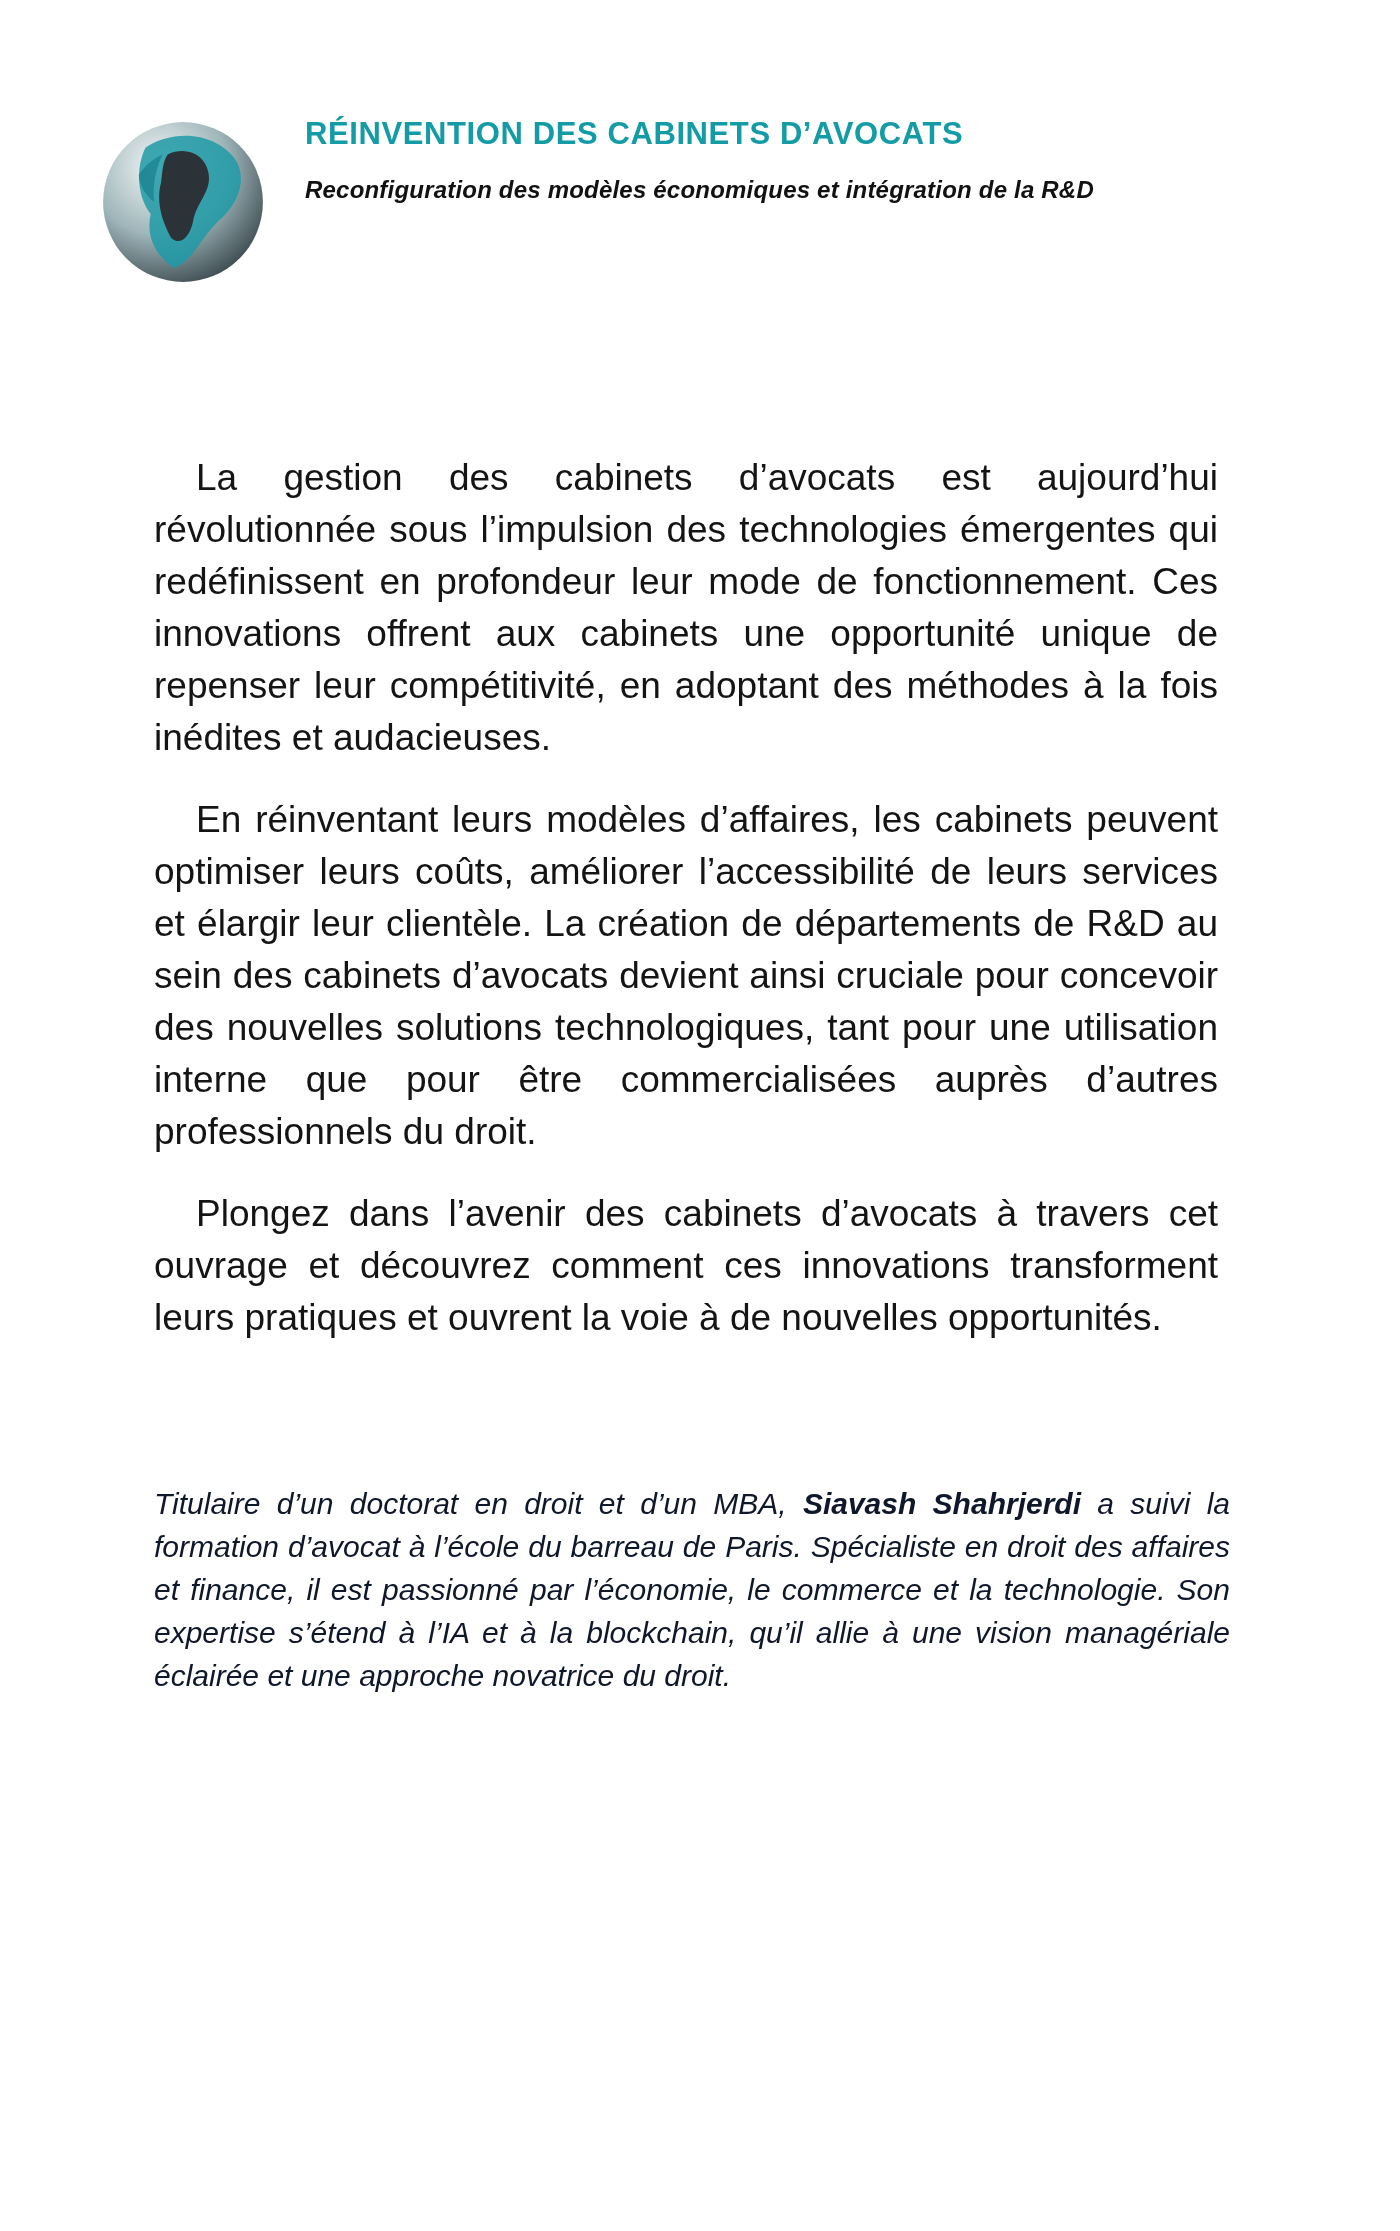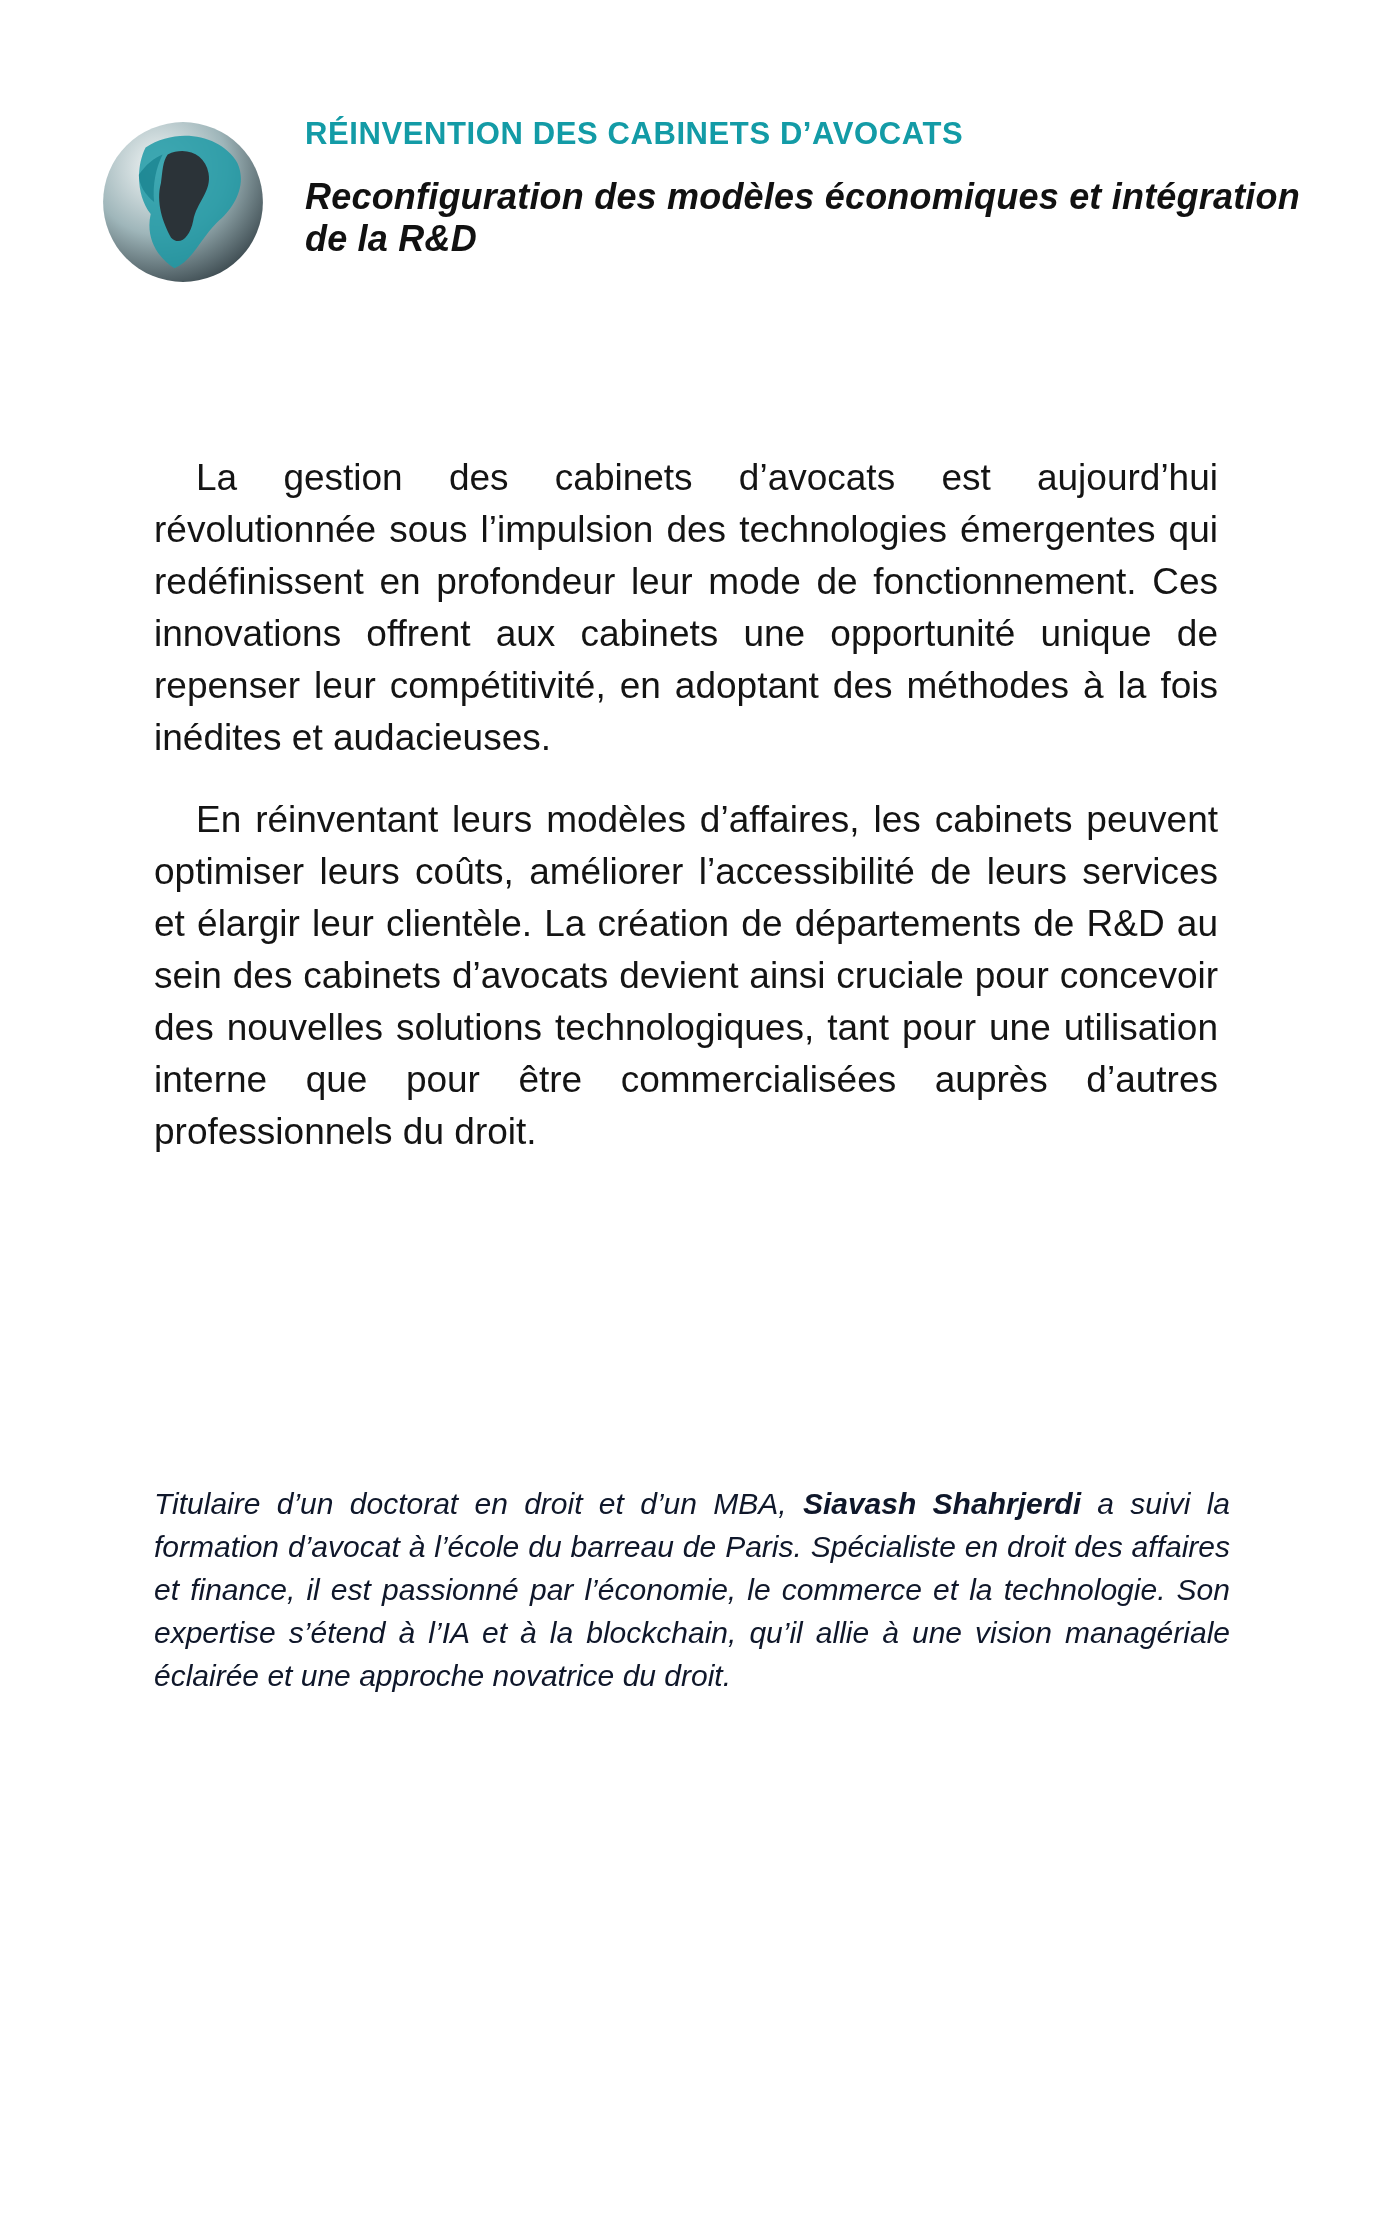--- a/index.html
+++ b/index.html
@@ -12,21 +12,21 @@
     overflow:hidden;
   }
   
   .logo{position:absolute;left:98px;top:112px;width:170px;height:180px;}
   .headtext{position:absolute;left:305px;top:116px;width:1000px;}
   .title{
     font-size:31px;font-weight:700;letter-spacing:.6px;
     color:#139ba6;margin:0;
   }
   .subtitle{
-    font-size:36px;font-weight:700;font-style:italic;
+    font-size:24px;font-weight:700;font-style:italic;
     color:#111;margin:24px 0 0 0;letter-spacing:.2px;
   }
   
   .copy{position:absolute;left:154px;top:452px;width:1076px;}
   .copy p{
     font-size:37px;line-height:52px;
     text-align:justify;text-indent:42px;
     margin:0 12px 30px 0;color:#141414;
   }
   
@@ -63,20 +63,21 @@
   </div>
 
   <div class="headtext">
     <h1 class="title">RÉINVENTION DES CABINETS D’AVOCATS</h1>
     <h2 class="subtitle">Reconfiguration des modèles économiques et intégration de la R&amp;D</h2>
   </div>
 
   <div class="copy">
     <p>La gestion des cabinets d’avocats est aujourd’hui révolutionnée sous l’impulsion des technologies émergentes qui redéfinissent en profondeur leur mode de fonctionnement. Ces innovations offrent aux cabinets une opportunité unique de repenser leur compétitivité, en adoptant des méthodes à la fois inédites et audacieuses.</p>
     <p>En réinventant leurs modèles d’affaires, les cabinets peuvent optimiser leurs coûts, améliorer l’accessibilité de leurs services et élargir leur clientèle. La création de départements de R&amp;D au sein des cabinets d’avocats devient ainsi cruciale pour concevoir des nouvelles solutions technologiques, tant pour une utilisation interne que pour être commercialisées auprès d’autres professionnels du droit.</p>
+    <p>Plongez dans l’avenir des cabinets d’avocats à travers cet ouvrage et découvrez comment ces innovations transforment leurs pratiques et ouvrent la voie à de nouvelles opportunités.</p>
   </div>
 
   <div class="bio">
     <span>Titulaire d’un doctorat en droit et d’un MBA, </span><span class="author">Siavash Shahrjerdi</span><span> a suivi la formation d’avocat à l’école du barreau de Paris. Spécialiste en droit des affaires et finance, il est passionné par l’économie, le commerce et la technologie. Son expertise s’étend à l’IA et à la blockchain, qu’il allie à une vision managériale éclairée et une approche novatrice du droit.</span>
   </div>
 
   <div class="isbn">ISBN : 978-2-336-49231-5</div>
   <div class="price">17 €</div>
 
   <div class="barcode">

